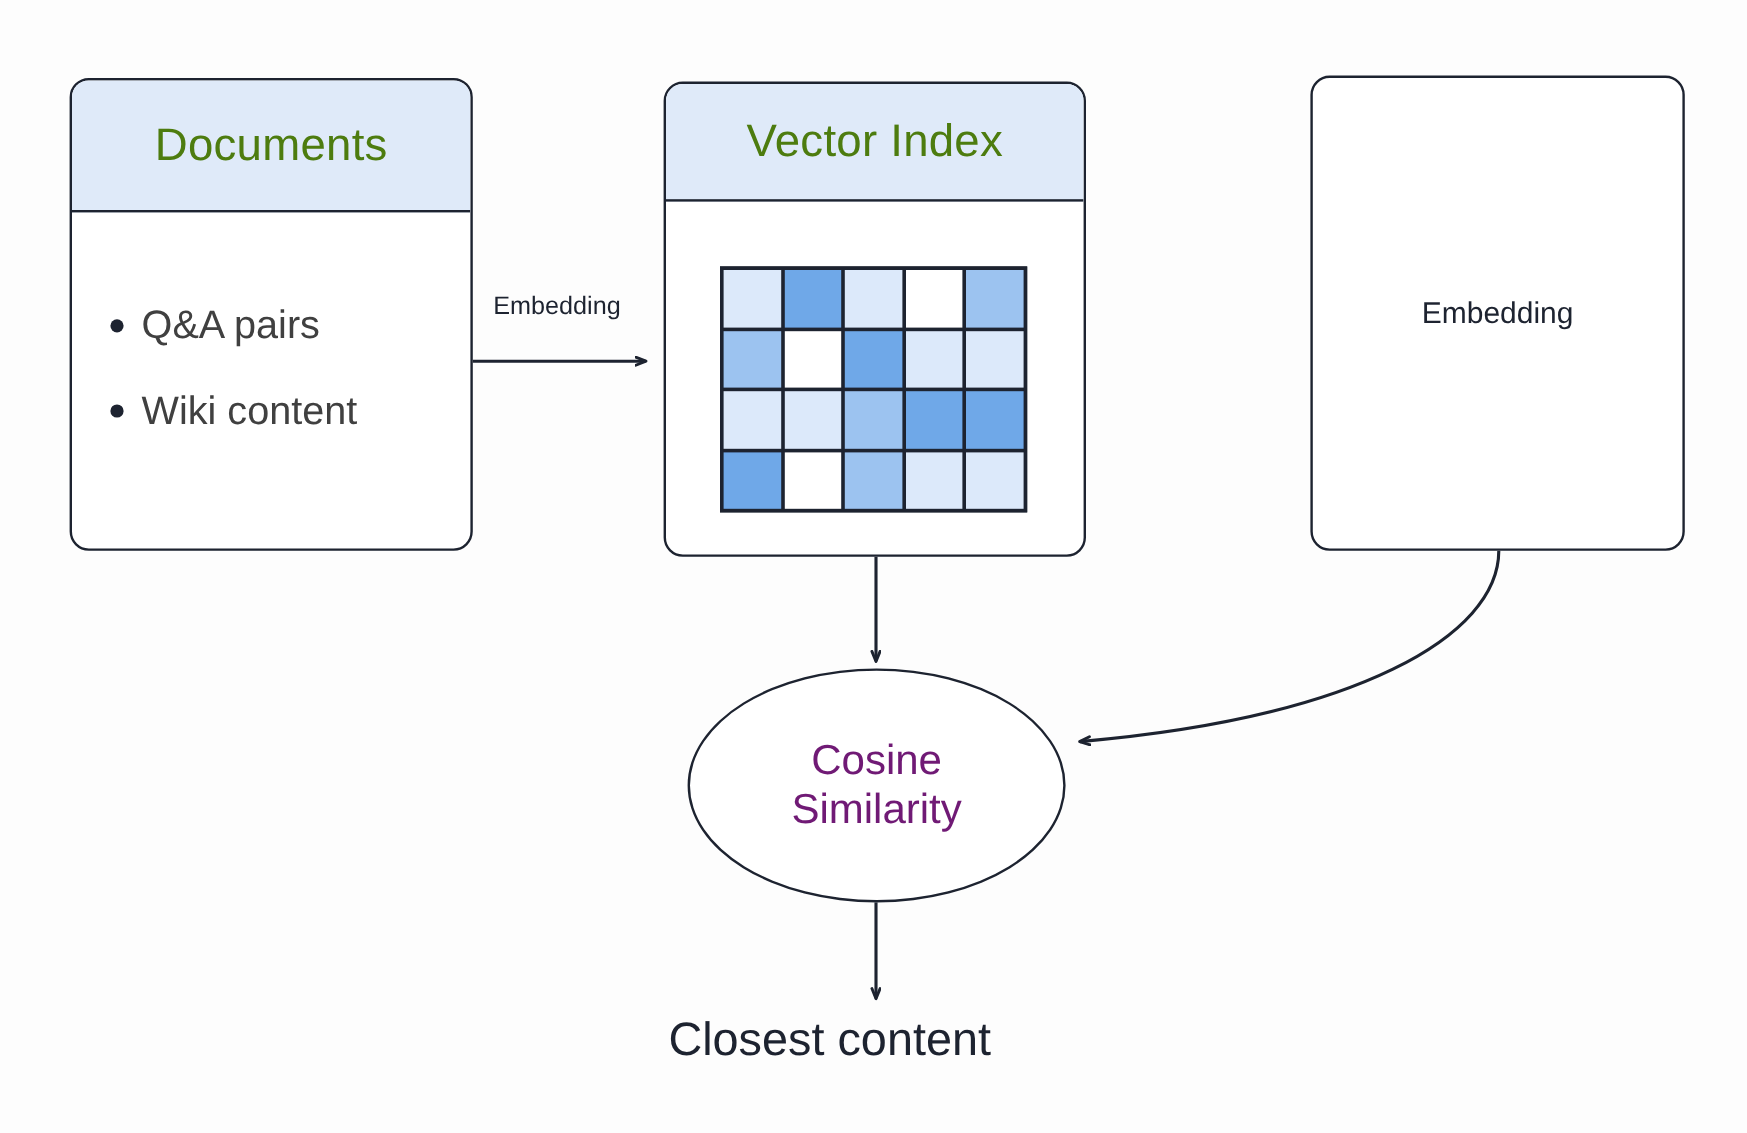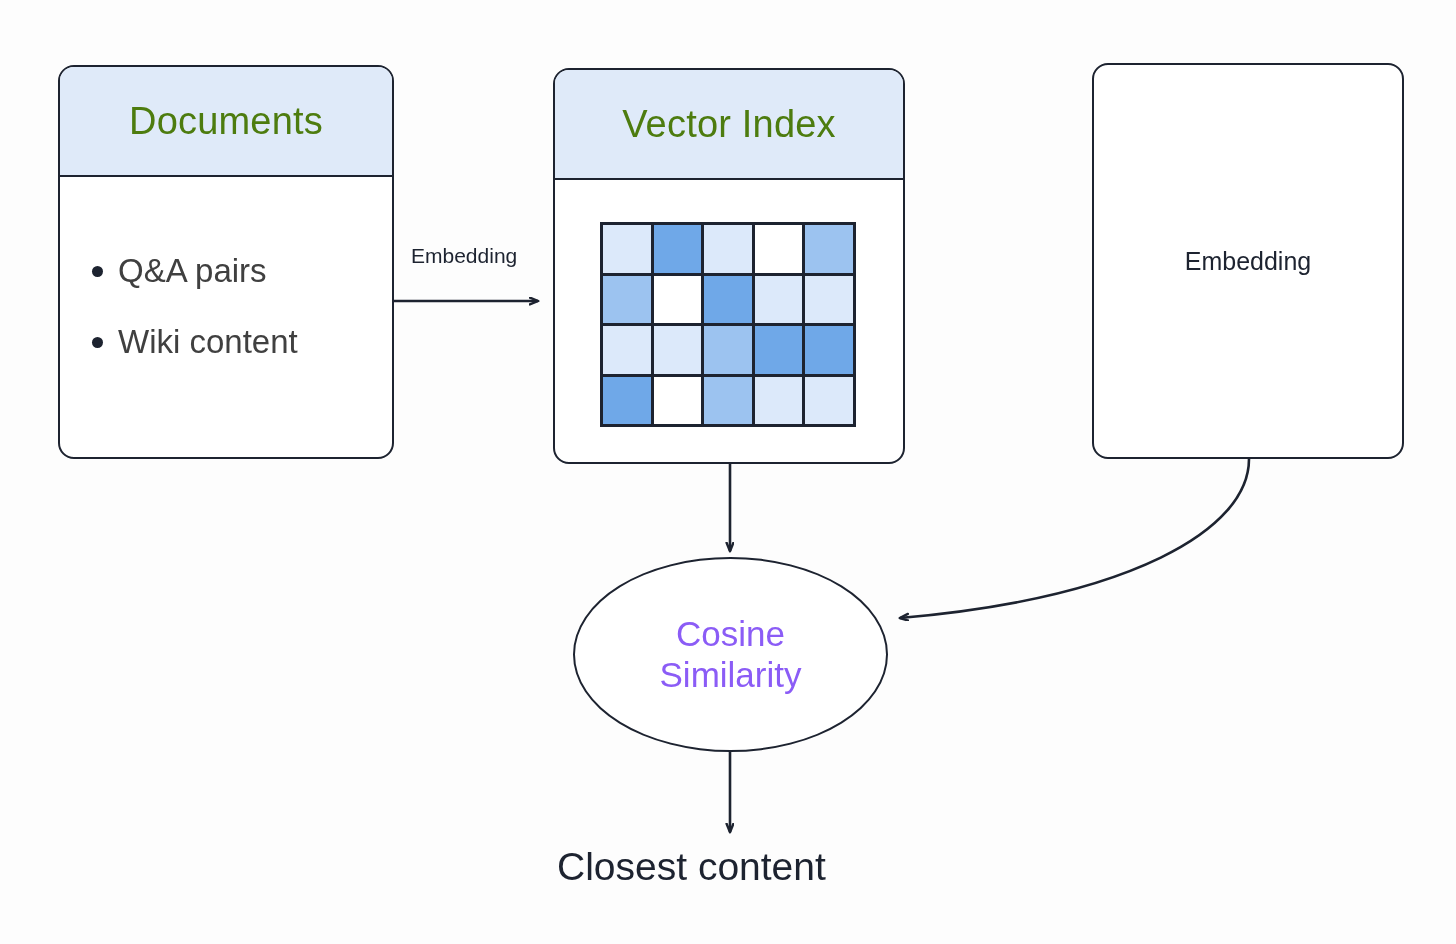--- a/index.html
+++ b/index.html
@@ -109,21 +109,21 @@
   .ellipse {
     position: absolute;
     box-sizing: border-box;
     border: 2.5px solid #1d2330;
     border-radius: 50%;
     background: #ffffff;
     display: flex;
     align-items: center;
     justify-content: center;
     text-align: center;
-    color: #8b5cf6;
+    color: #701a75;
     font-size: 35px;
     line-height: 1.15;
     font-weight: 500;
   }
   .edge-label {
     position: absolute;
     font-size: 21px;
     color: #1d2330;
     background: #fdfdfd;
     padding: 0 3px;
@@ -186,21 +186,21 @@
         </li>
         <li>
           <span class="bullet"></span>
           <span>Wiki content</span>
         </li>
       </ul>
     </div>
   </div>
 
   <div class="node-box" style="left:553px; top:68px; width:352px; height:396px;">
-    <div class="node-header" style="height:110px;">
+    <div class="node-header" style="height:98px;">
       <span>Vector Index</span>
     </div>
     <div class="node-body"></div>
   </div>
 
   <div class="matrix" id="matrix" style="left: 600px; top: 222px; width: 256px; height: 205px; grid-template-columns: repeat(5, 1fr); grid-template-rows: repeat(4, 1fr);">
       <div class="cell" style="background: rgb(220, 233, 250);"></div>
       <div class="cell" style="background: rgb(111, 168, 232);"></div>
       <div class="cell" style="background: rgb(220, 233, 250);"></div>
       <div class="cell" style="background: rgb(255, 255, 255);"></div>

